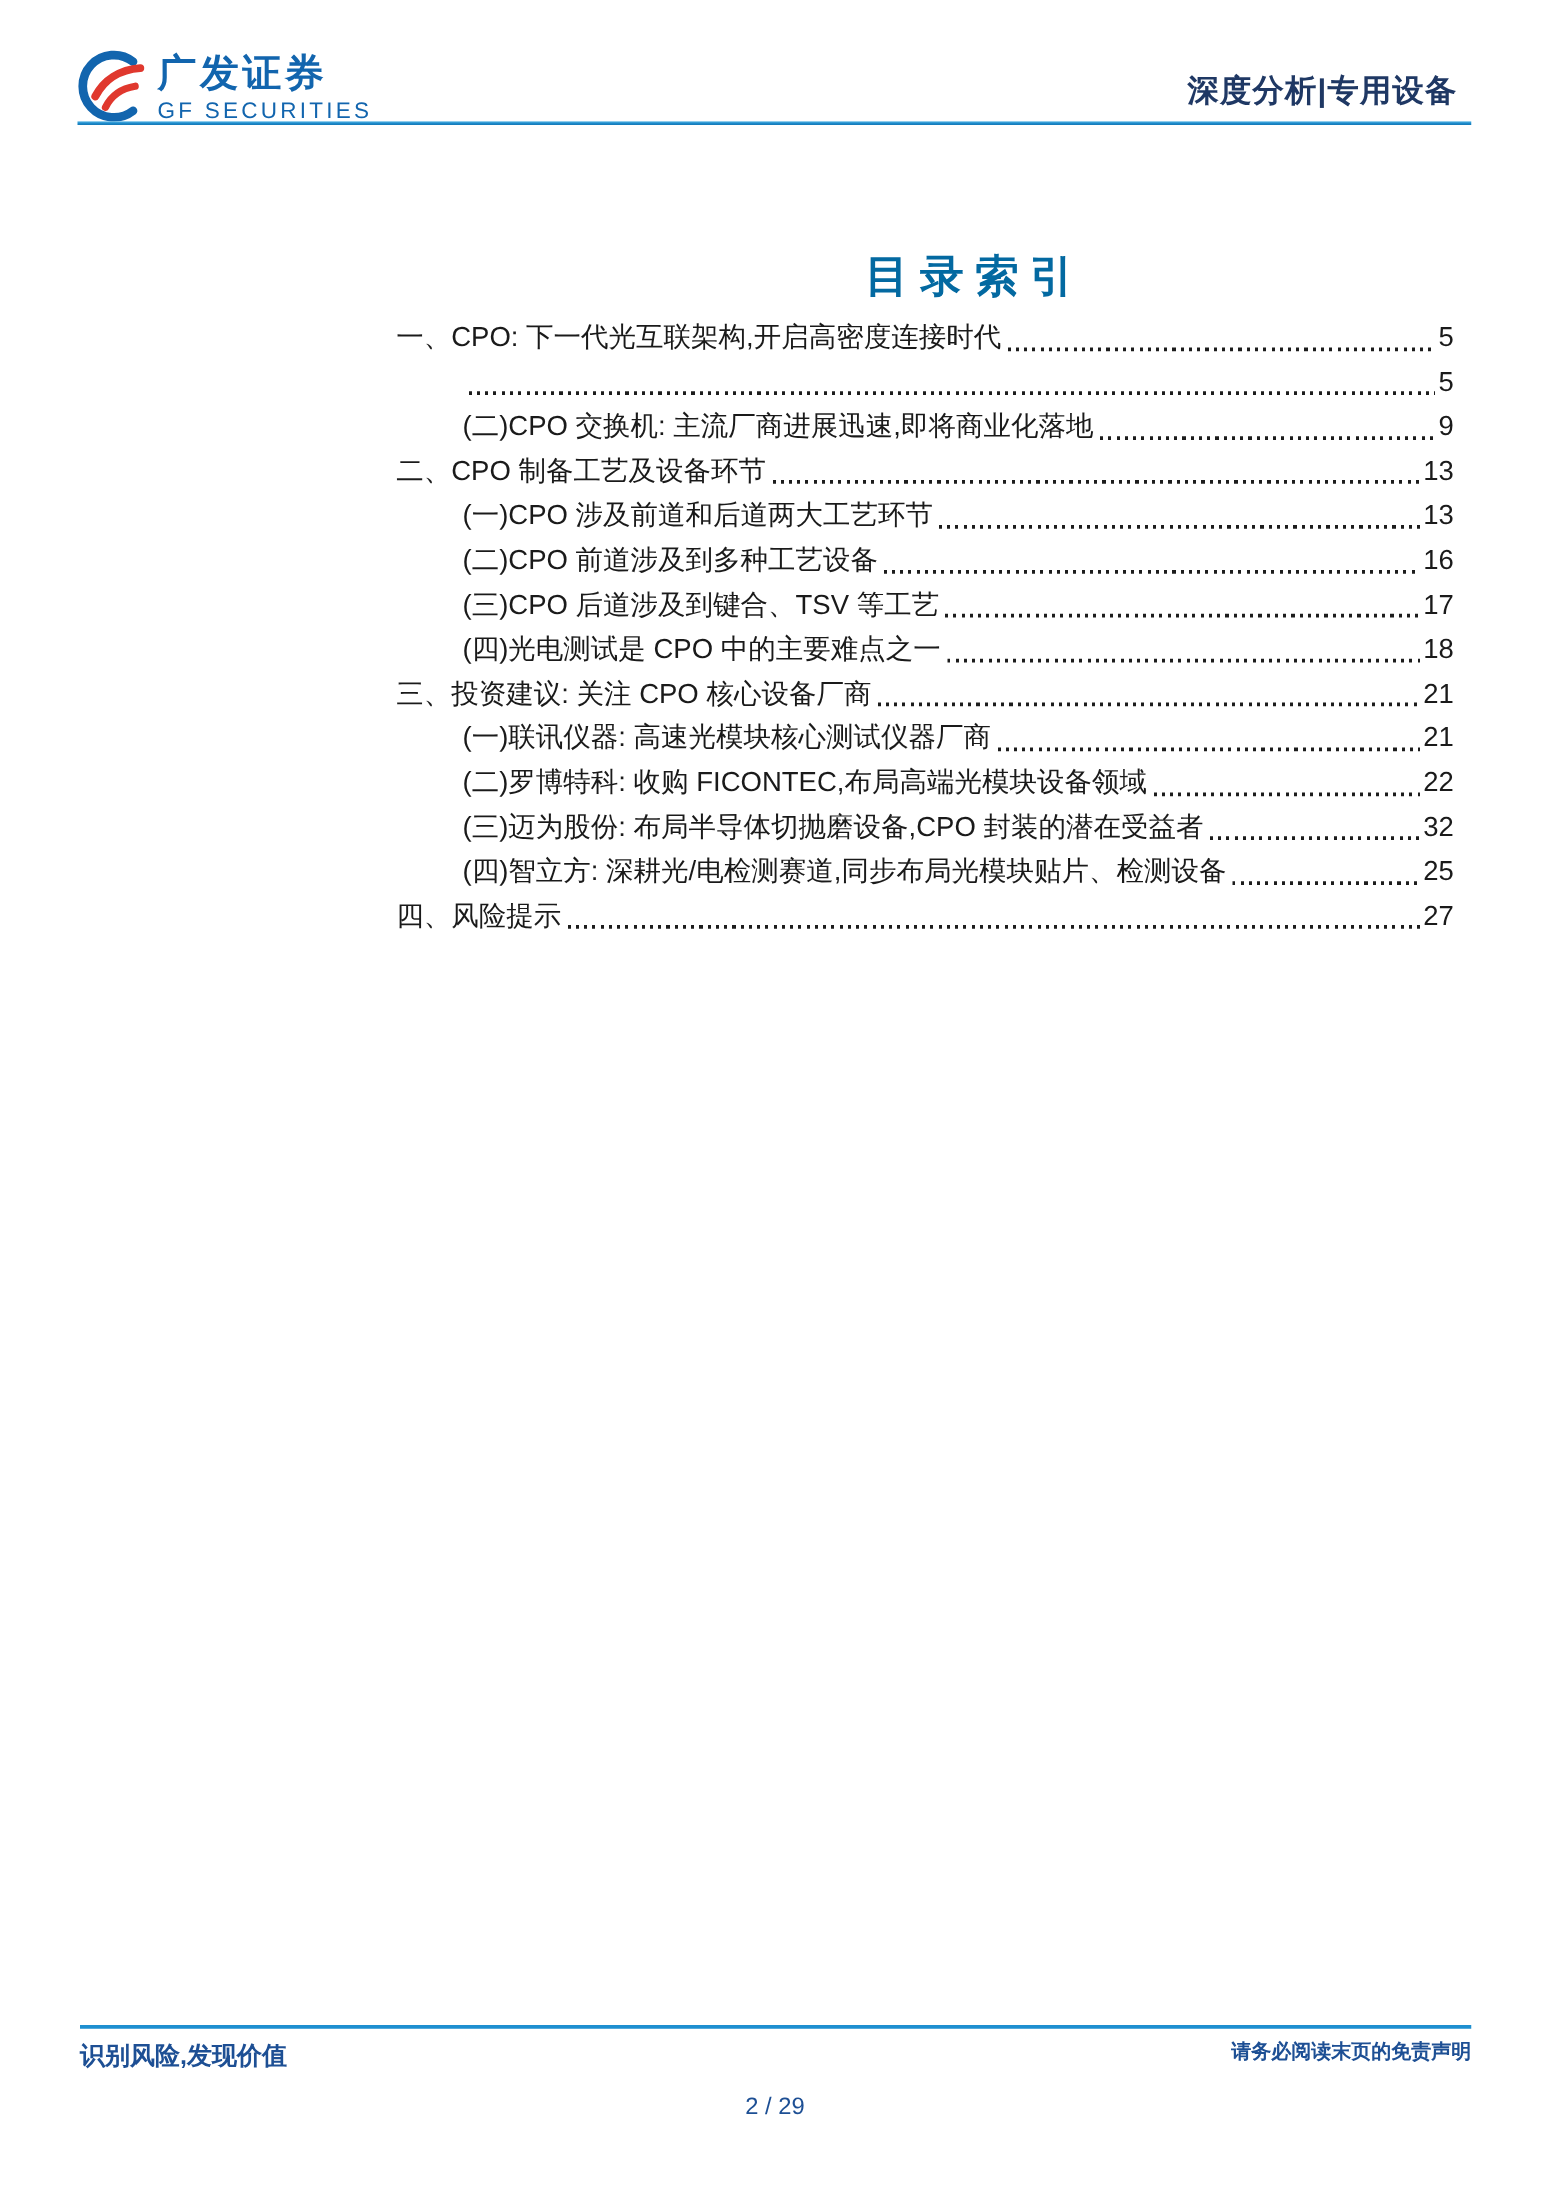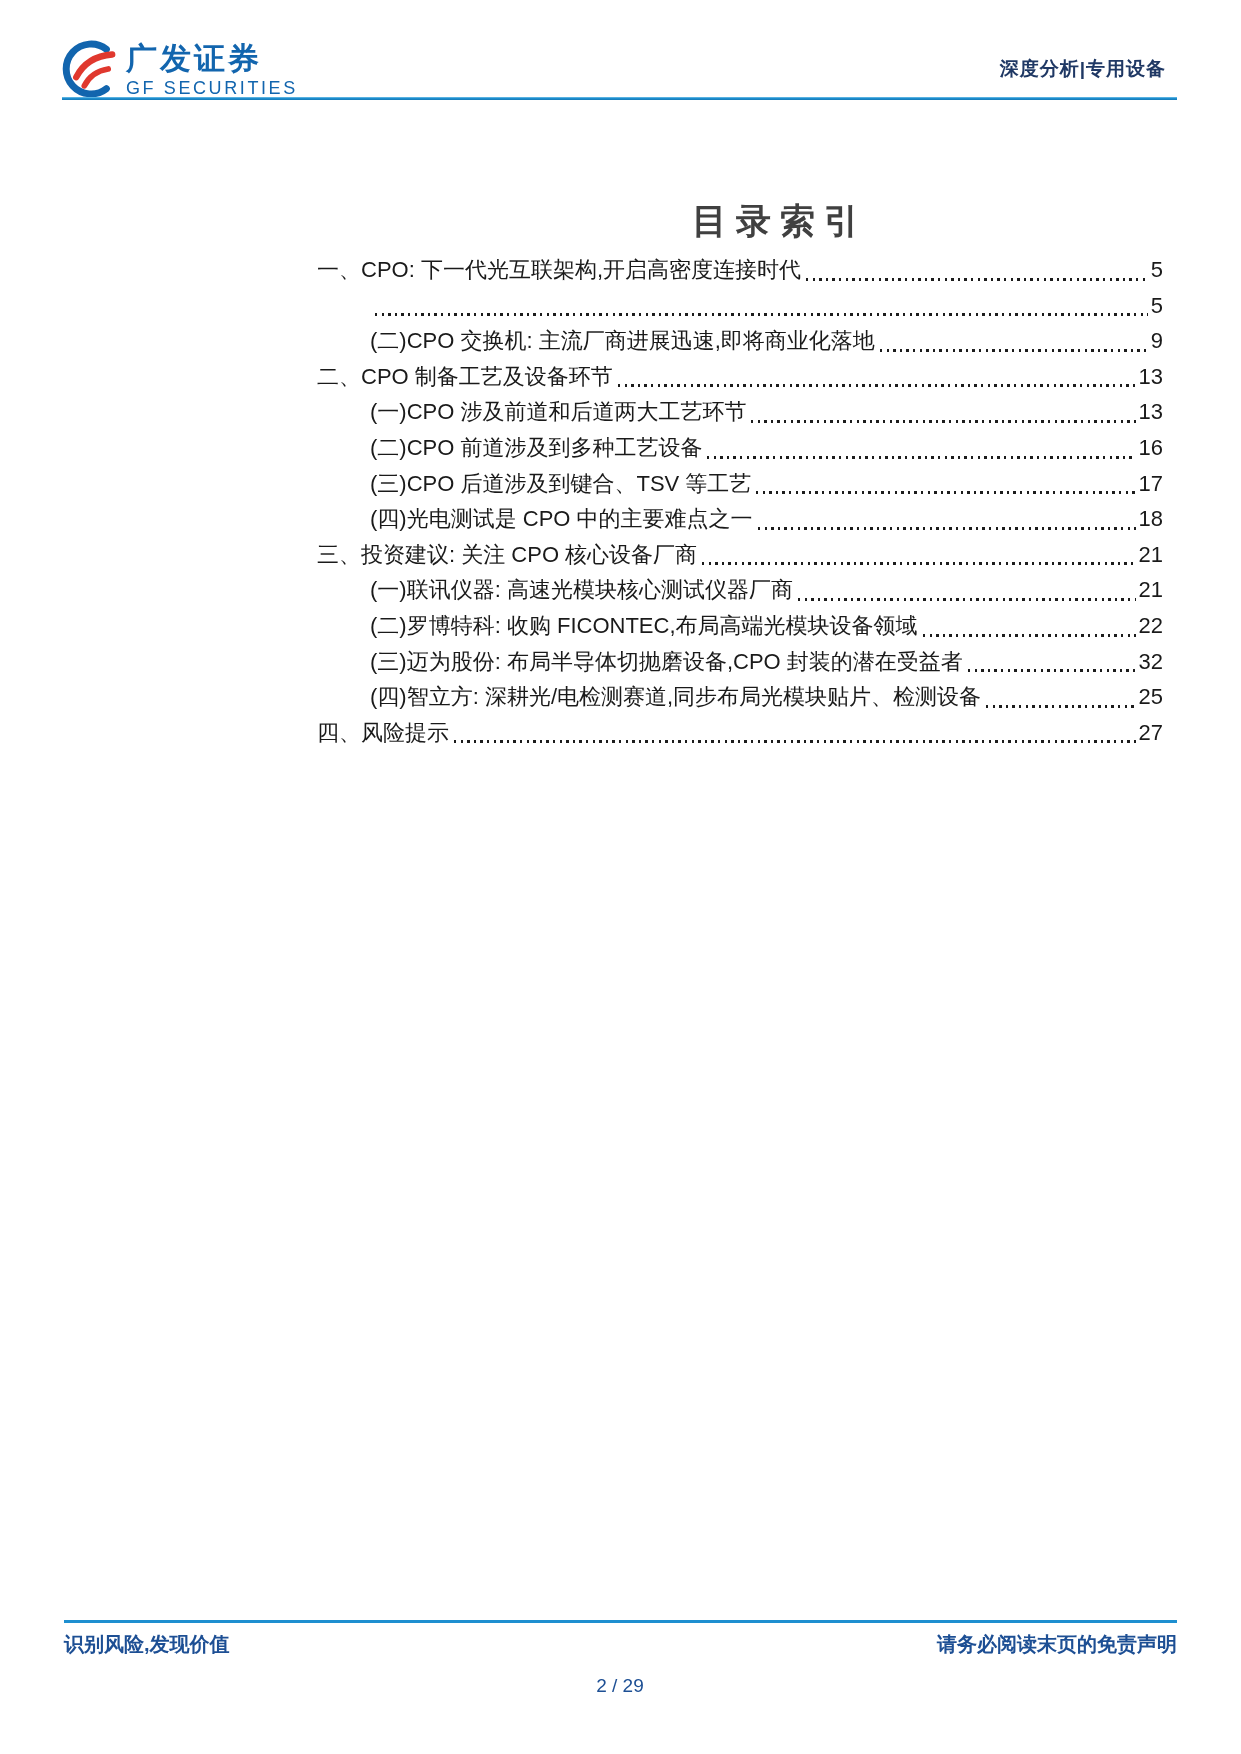--- a/index.html
+++ b/index.html
@@ -11,42 +11,42 @@
   .page{position:absolute;inset:0;background:#fff;border-radius:27px;}
 
   
   .logo{position:absolute;left:60px;top:40px;display:flex;align-items:flex-start;}
   .logo-mark{width:58px;height:58px;display:block;}
   .logo-text{margin-left:8px;display:flex;flex-direction:column;justify-content:center;}
   .logo-cn{font-size:31px;font-weight:bold;color:#1265ae;letter-spacing:3px;line-height:1.1;margin-top:2px;}
   .logo-en{font-size:18px;font-weight:normal;color:#1265ae;letter-spacing:2.6px;margin-top:2px;}
   .header-rule{position:absolute;left:62px;right:64px;top:97px;height:3px;
     background:linear-gradient(to bottom,#79c4e9 0%,#1e8fd0 45%,#1578b5 100%);}
-  .header-category{position:absolute;right:75px;top:56px;font-size:19px;font-weight:bold;
+  .header-category{position:absolute;right:75px;top:56px;font-size:25px;font-weight:bold;
     color:#1f3864;letter-spacing:1px;}
 
   
   .doc-title{position:absolute;left:600px;top:198px;width:360px;text-align:center;
     font-family:"Liberation Serif",serif;font-size:35px;font-weight:bold;
-    color:#404040;letter-spacing:9px;}
+    color:#0369a1;letter-spacing:9px;}
 
   
   .toc{position:absolute;left:317px;top:252px;width:846px;}
   .toc-row{display:flex;align-items:baseline;height:35.6px;font-size:22px;line-height:35.6px;
     color:#1a1a1a;cursor:pointer;}
   .toc-row.lvl2{padding-left:53px;}
   .toc-label{white-space:nowrap;}
   .toc-dots{flex:1 1 auto;height:3px;margin:0 3px 0 5px;align-self:flex-end;margin-bottom:7px;
     background-image:repeating-linear-gradient(to right,#1c1c1c 0 2.4px,transparent 2.4px 6.6px);}
   .toc-page{white-space:nowrap;}
 
   
   .footer-rule{position:absolute;left:64px;right:64px;top:1620px;height:2.5px;background:#1e8fd0;}
   .footer-left{position:absolute;left:64px;top:1631px;font-size:20px;font-weight:bold;color:#1d4f94;}
-  .footer-right{position:absolute;right:64px;top:1631px;font-size:20px;font-weight:bold;color:#1d4f94;}
+  .footer-right{position:absolute;right:64px;top:1631px;font-size:16px;font-weight:bold;color:#1d4f94;}
   .footer-page{position:absolute;left:440px;top:1675px;width:360px;text-align:center;
     font-size:19px;color:#1d4f94;}
 </style>
 </head>
 <body>
 
 <div class="page">
 
   <div class="logo">
     <svg class="logo-mark" viewBox="0 0 100 100" xmlns="http://www.w3.org/2000/svg">

